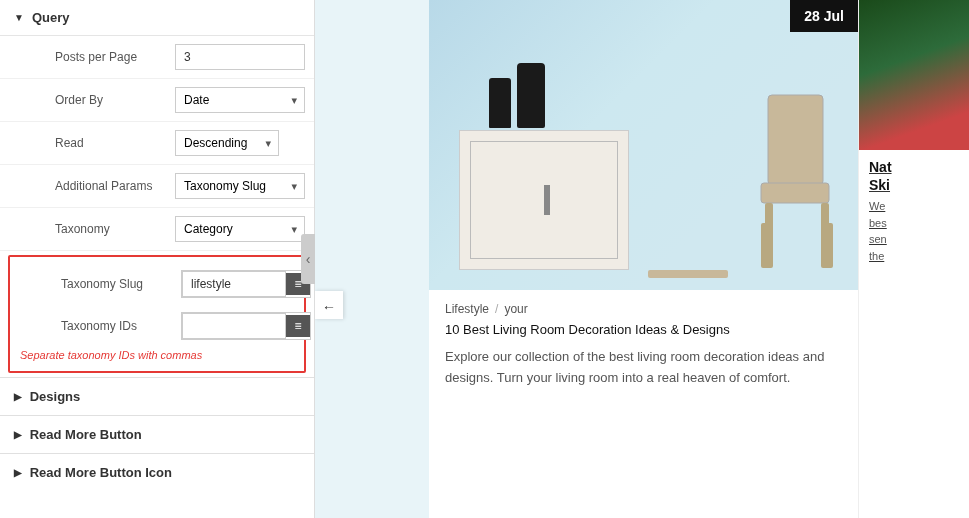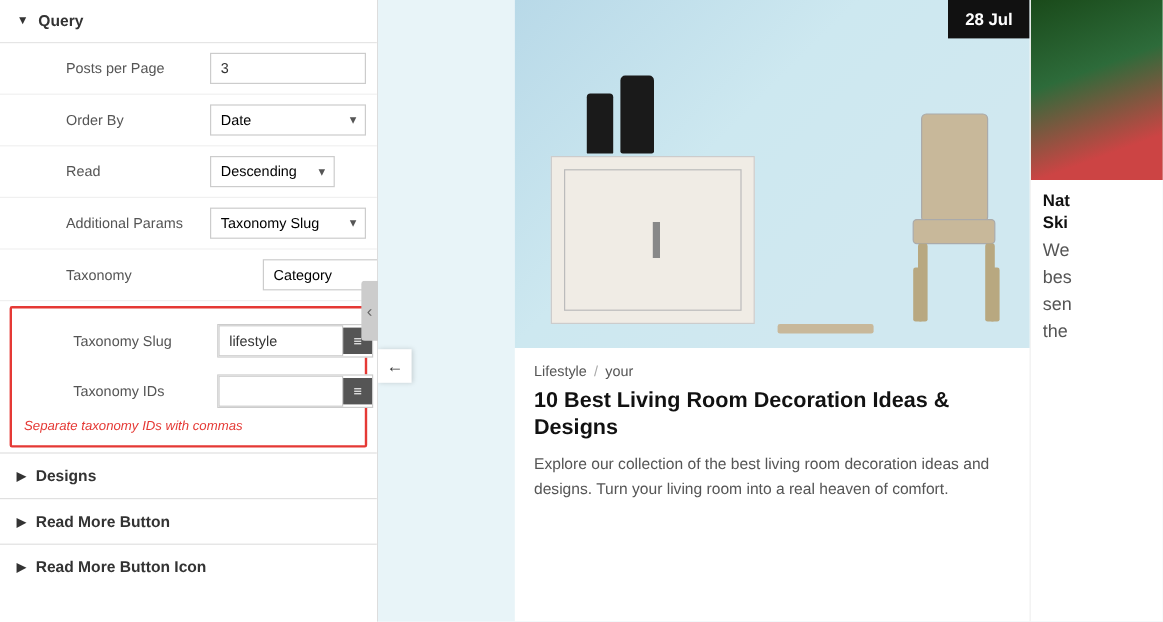--- a/index.html
+++ b/index.html
@@ -289,22 +289,22 @@
       margin-bottom: 6px;
       display: flex;
       align-items: center;
       gap: 6px;
     }
     .card-meta .separator {
       color: #aaa;
     }
 
     .card-title {
-      font-size: 18px;
-      font-weight: bold;
+      font-size: 13px;
+      font-weight: normal;
       color: #111;
       margin-bottom: 8px;
       line-height: 1.3;
     }
 
     .card-excerpt {
       font-size: 13px;
       color: #555;
       line-height: 1.6;
     }
@@ -345,21 +345,21 @@
     }
 
     .card-title-sm {
       font-size: 14px;
       font-weight: bold;
       color: #111;
       line-height: 1.3;
     }
 
     .card-excerpt-sm {
-      font-size: 15px;
+      font-size: 11px;
       color: #555;
       line-height: 1.5;
       margin-top: 4px;
     }
   </style>
 </head>
 <body>
 
 <div class="left-panel">
 
@@ -410,21 +410,21 @@
           <option>Taxonomy IDs</option>
           <option>None</option>
         </select>
       </div>
     </div>
   </div>
 
   <div class="form-row">
     <div class="form-label">Taxonomy</div>
     <div class="form-control">
-      <div class="select-wrapper" style="width:130px;margin-left:44px;">
+      <div class="select-wrapper" style="width:130px;">
         <select>
           <option>Category</option>
           <option>Tag</option>
           <option>Custom</option>
         </select>
       </div>
     </div>
   </div>
 
   <div class="highlighted-section">
@@ -513,21 +513,21 @@
         <div class="card-meta">
           <span style="color:#555;">Lifestyle</span>
           <span class="separator">/</span>
           <span style="color:#555;">your</span>
         </div>
         <div class="card-title">10 Best Living Room Decoration Ideas &amp; Designs</div>
         <div class="card-excerpt">Explore our collection of the best living room decoration ideas and designs. Turn your living room into a real heaven of comfort.</div>
       </div>
     </div>
 
-    <div class="blog-card partial-card" style="width:110px; overflow:hidden;">
+    <div class="blog-card partial-card" style="width:110px; overflow:hidden;text-decoration:underline;">
       <div class="card-image-secondary" style="height:150px; position:relative; overflow:hidden;">
 
         <div style="position:absolute; inset:0; background: linear-gradient(160deg, #1a4a1a 0%, #2d6b3a 40%, #cc4444 80%);"></div>
       </div>
       <div class="card-content-secondary">
         <div class="card-title-sm">
           <span>Nat</span><br>
           <span>Ski</span>
         </div>
         <div class="card-excerpt-sm">

